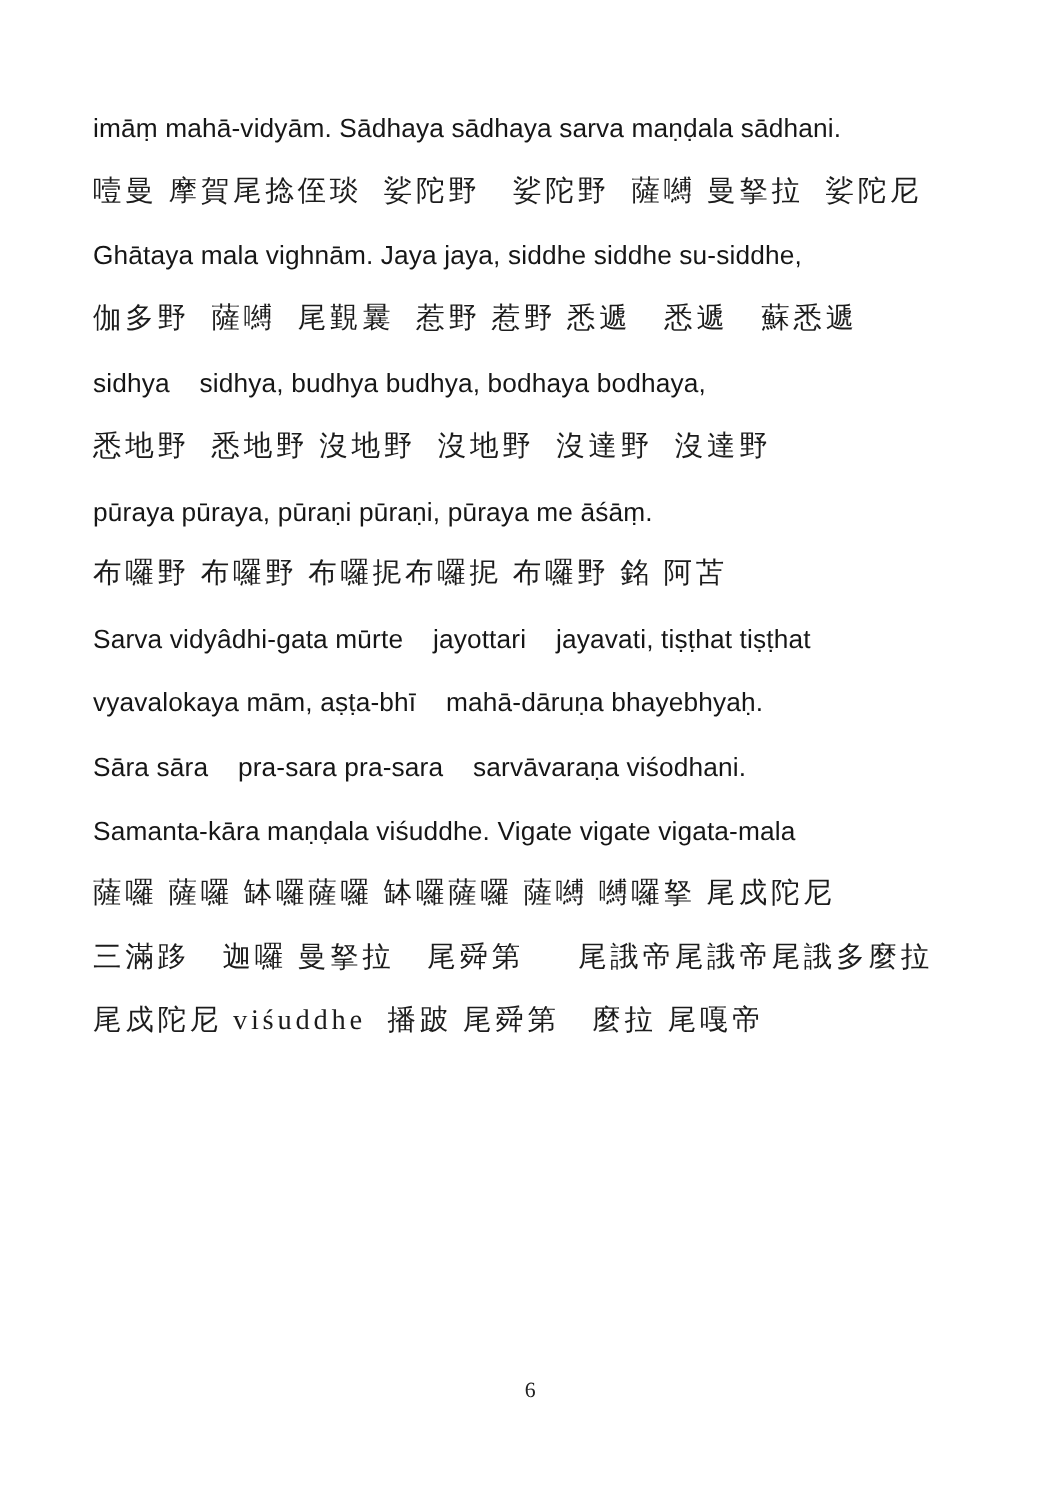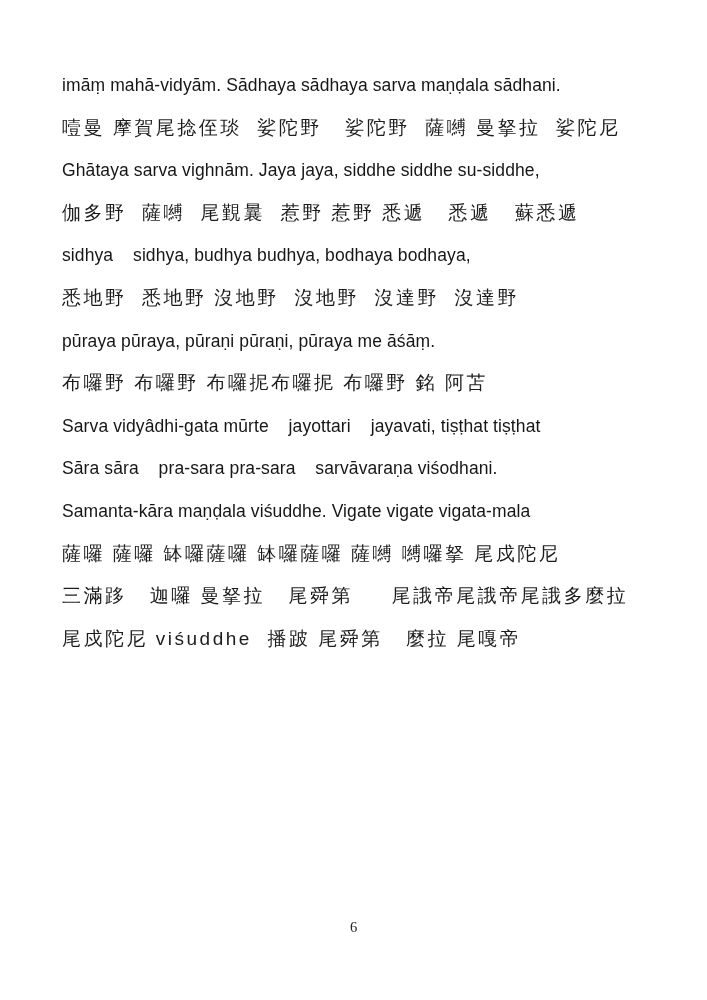--- a/index.html
+++ b/index.html
@@ -33,21 +33,21 @@
     white-space: pre;
     overflow: visible;
   }
   .line.latin {
     font-family: "Liberation Sans", sans-serif;
     font-size: 17.5px;
     letter-spacing: 0.1px;
     color: #161616;
   }
   .line.cjk {
-    font-family: Liberation Sans, sans-serif;
+    font-family: Liberation Serif, serif;
     font-size: 19px;
     letter-spacing: 2.5px;
     color: #1c1c1c;
   }
   .page-number {
     position: absolute;
     top: 915px;
     left: 0;
     width: 707px;
     height: 24px;
@@ -58,27 +58,28 @@
     color: #222;
   }
 </style>
 </head>
 <body>
 
 <div class="page">
   <div class="text-block">
     <div class="line latin">imāṃ mahā-vidyām. Sādhaya sādhaya sarva maṇḍala sādhani.</div>
     <div class="line cjk">噎曼 摩賀尾捻侄琰  娑陀野   娑陀野  薩嚩 曼拏拉  娑陀尼</div>
-    <div class="line latin">Ghātaya sarva vighnām. Jaya jaya, siddhe siddhe su-siddhe,</div>
+    <div class="line latin">Ghātaya mala vighnām. Jaya jaya, siddhe siddhe su-siddhe,</div>
     <div class="line cjk">伽多野  薩嚩  尾覲曩  惹野 惹野 悉遞   悉遞   蘇悉遞</div>
     <div class="line latin">sidhya    sidhya, budhya budhya, bodhaya bodhaya,</div>
     <div class="line cjk">悉地野  悉地野 沒地野  沒地野  沒達野  沒達野</div>
     <div class="line latin">pūraya pūraya, pūraṇi pūraṇi, pūraya me āśāṃ.</div>
     <div class="line cjk">布囉野 布囉野 布囉抳布囉抳 布囉野 銘 阿苫</div>
     <div class="line latin">Sarva vidyâdhi-gata mūrte    jayottari    jayavati, tiṣṭhat tiṣṭhat</div>
+    <div class="line latin">vyavalokaya mām, aṣṭa-bhī    mahā-dāruṇa bhayebhyaḥ.</div>
     <div class="line latin">Sāra sāra    pra-sara pra-sara    sarvāvaraṇa viśodhani.</div>
     <div class="line latin">Samanta-kāra maṇḍala viśuddhe. Vigate vigate vigata-mala</div>
     <div class="line cjk">薩囉 薩囉 缽囉薩囉 缽囉薩囉 薩嚩 嚩囉拏 尾戍陀尼</div>
     <div class="line cjk">三滿跢   迦囉 曼拏拉   尾舜第     尾誐帝尾誐帝尾誐多麼拉</div>
     <div class="line cjk">尾戍陀尼 viśuddhe  播跛 尾舜第   麼拉 尾嘎帝</div>
   </div>
   <div class="page-number">6</div>
 </div>
 
 </body></html>

